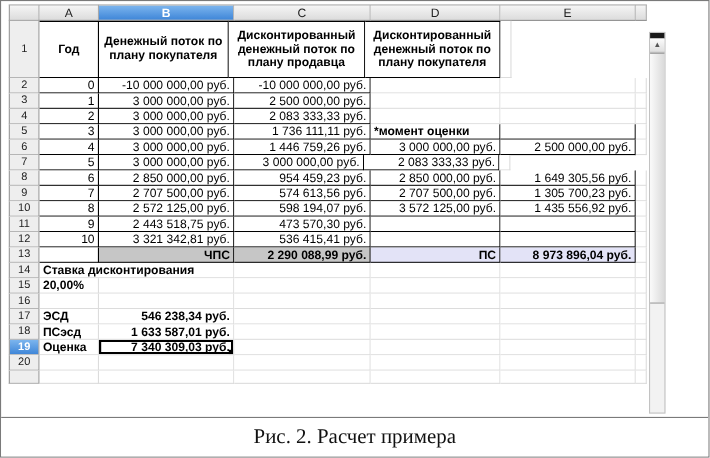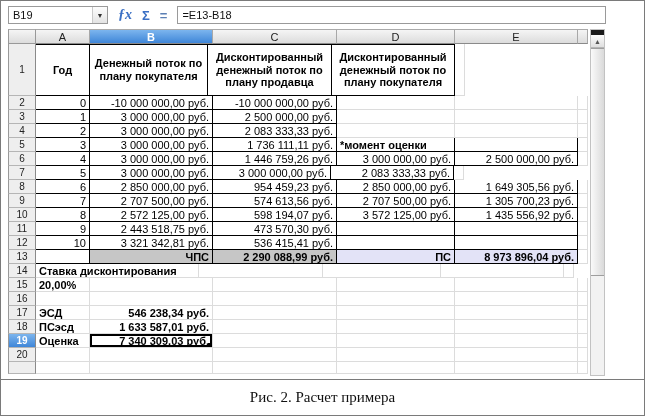--- a/index.html
+++ b/index.html
@@ -61,38 +61,28 @@
   .vs-btn { height:13px; display:flex; align-items:center; justify-content:center;
             font-size:7px; color:#555; background:linear-gradient(#fcfcfc,#dfdfdf);
             border-bottom:1px solid #b5b5b5; }
   .vs-thumb { height:228px; background:linear-gradient(90deg,#fafafa,#dadada);
               border:1px solid #9e9e9e; border-left:none; border-right:none; }
 
   
   #caption-area { position:absolute; left:0; right:0; bottom:0; height:36px;
                   border-top:1px solid #7a7a7a; background:#fff;
                   display:flex; align-items:center; justify-content:center; }
-  #caption-area div { font-family:"Liberation Serif", serif; font-size:15px; color:#111; }
+  #caption-area div { font-family:"Liberation Serif", serif; font-size:19px; color:#111; }
 </style>
 </head>
 <body>
 
 <div id="figure">
   <div id="screenshot">
 
-    <div id="formula-bar">
-      <div class="namebox">
-        <span class="nb-text">B19</span>
-        <span class="nb-drop">▼</span>
-      </div>
-      <span class="fbicon fx">ƒx</span>
-      <span class="fbicon">Σ</span>
-      <span class="fbicon eq">=</span>
-      <input class="formula-input" readonly="" value="=E13-B18" style="">
-    </div>
 
     <div id="grid">
         <div class="grid-row">
           <div class="corner"></div>
           <div class="colhdr" style="width: 54px;">A</div>
           <div class="colhdr sel" style="width: 123px;">B</div>
           <div class="colhdr" style="width: 124px;">C</div>
           <div class="colhdr" style="width: 118px;">D</div>
           <div class="colhdr" style="width: 123px;">E</div>
           <div class="colhdr" style="width: 10px;"></div>
@@ -207,21 +197,21 @@
           <div class="rowhdr">13</div>
           <div class="cell dk" style="width: 54px;"></div>
           <div class="cell dk r b bg-g" style="width: 123px;">ЧПС</div>
           <div class="cell dk r b bg-g" style="width: 124px;">2 290 088,99 руб.</div>
           <div class="cell dk r b bg-v" style="width: 118px;">ПС</div>
           <div class="cell dk r b bg-v" style="width: 123px;">8 973 896,04 руб.</div>
           <div class="cell lt" style="width: 10px;"></div>
         </div>
         <div class="grid-row" style="height: 14px;">
           <div class="rowhdr">14</div>
-          <div class="cell lt l b" style="width: 163px;">Ставка дисконтирования</div>
+          <div class="cell lt l b" style="width: 177px;">Ставка дисконтирования</div>
           <div class="cell lt" style="width: 124px;"></div>
           <div class="cell lt" style="width: 118px;"></div>
           <div class="cell lt" style="width: 123px;"></div>
           <div class="cell lt" style="width: 10px;"></div>
         </div>
         <div class="grid-row" style="height: 14px;">
           <div class="rowhdr">15</div>
           <div class="cell lt l b" style="width: 54px;">20,00%</div>
           <div class="cell lt" style="width: 123px;"></div>
           <div class="cell lt" style="width: 124px;"></div>

